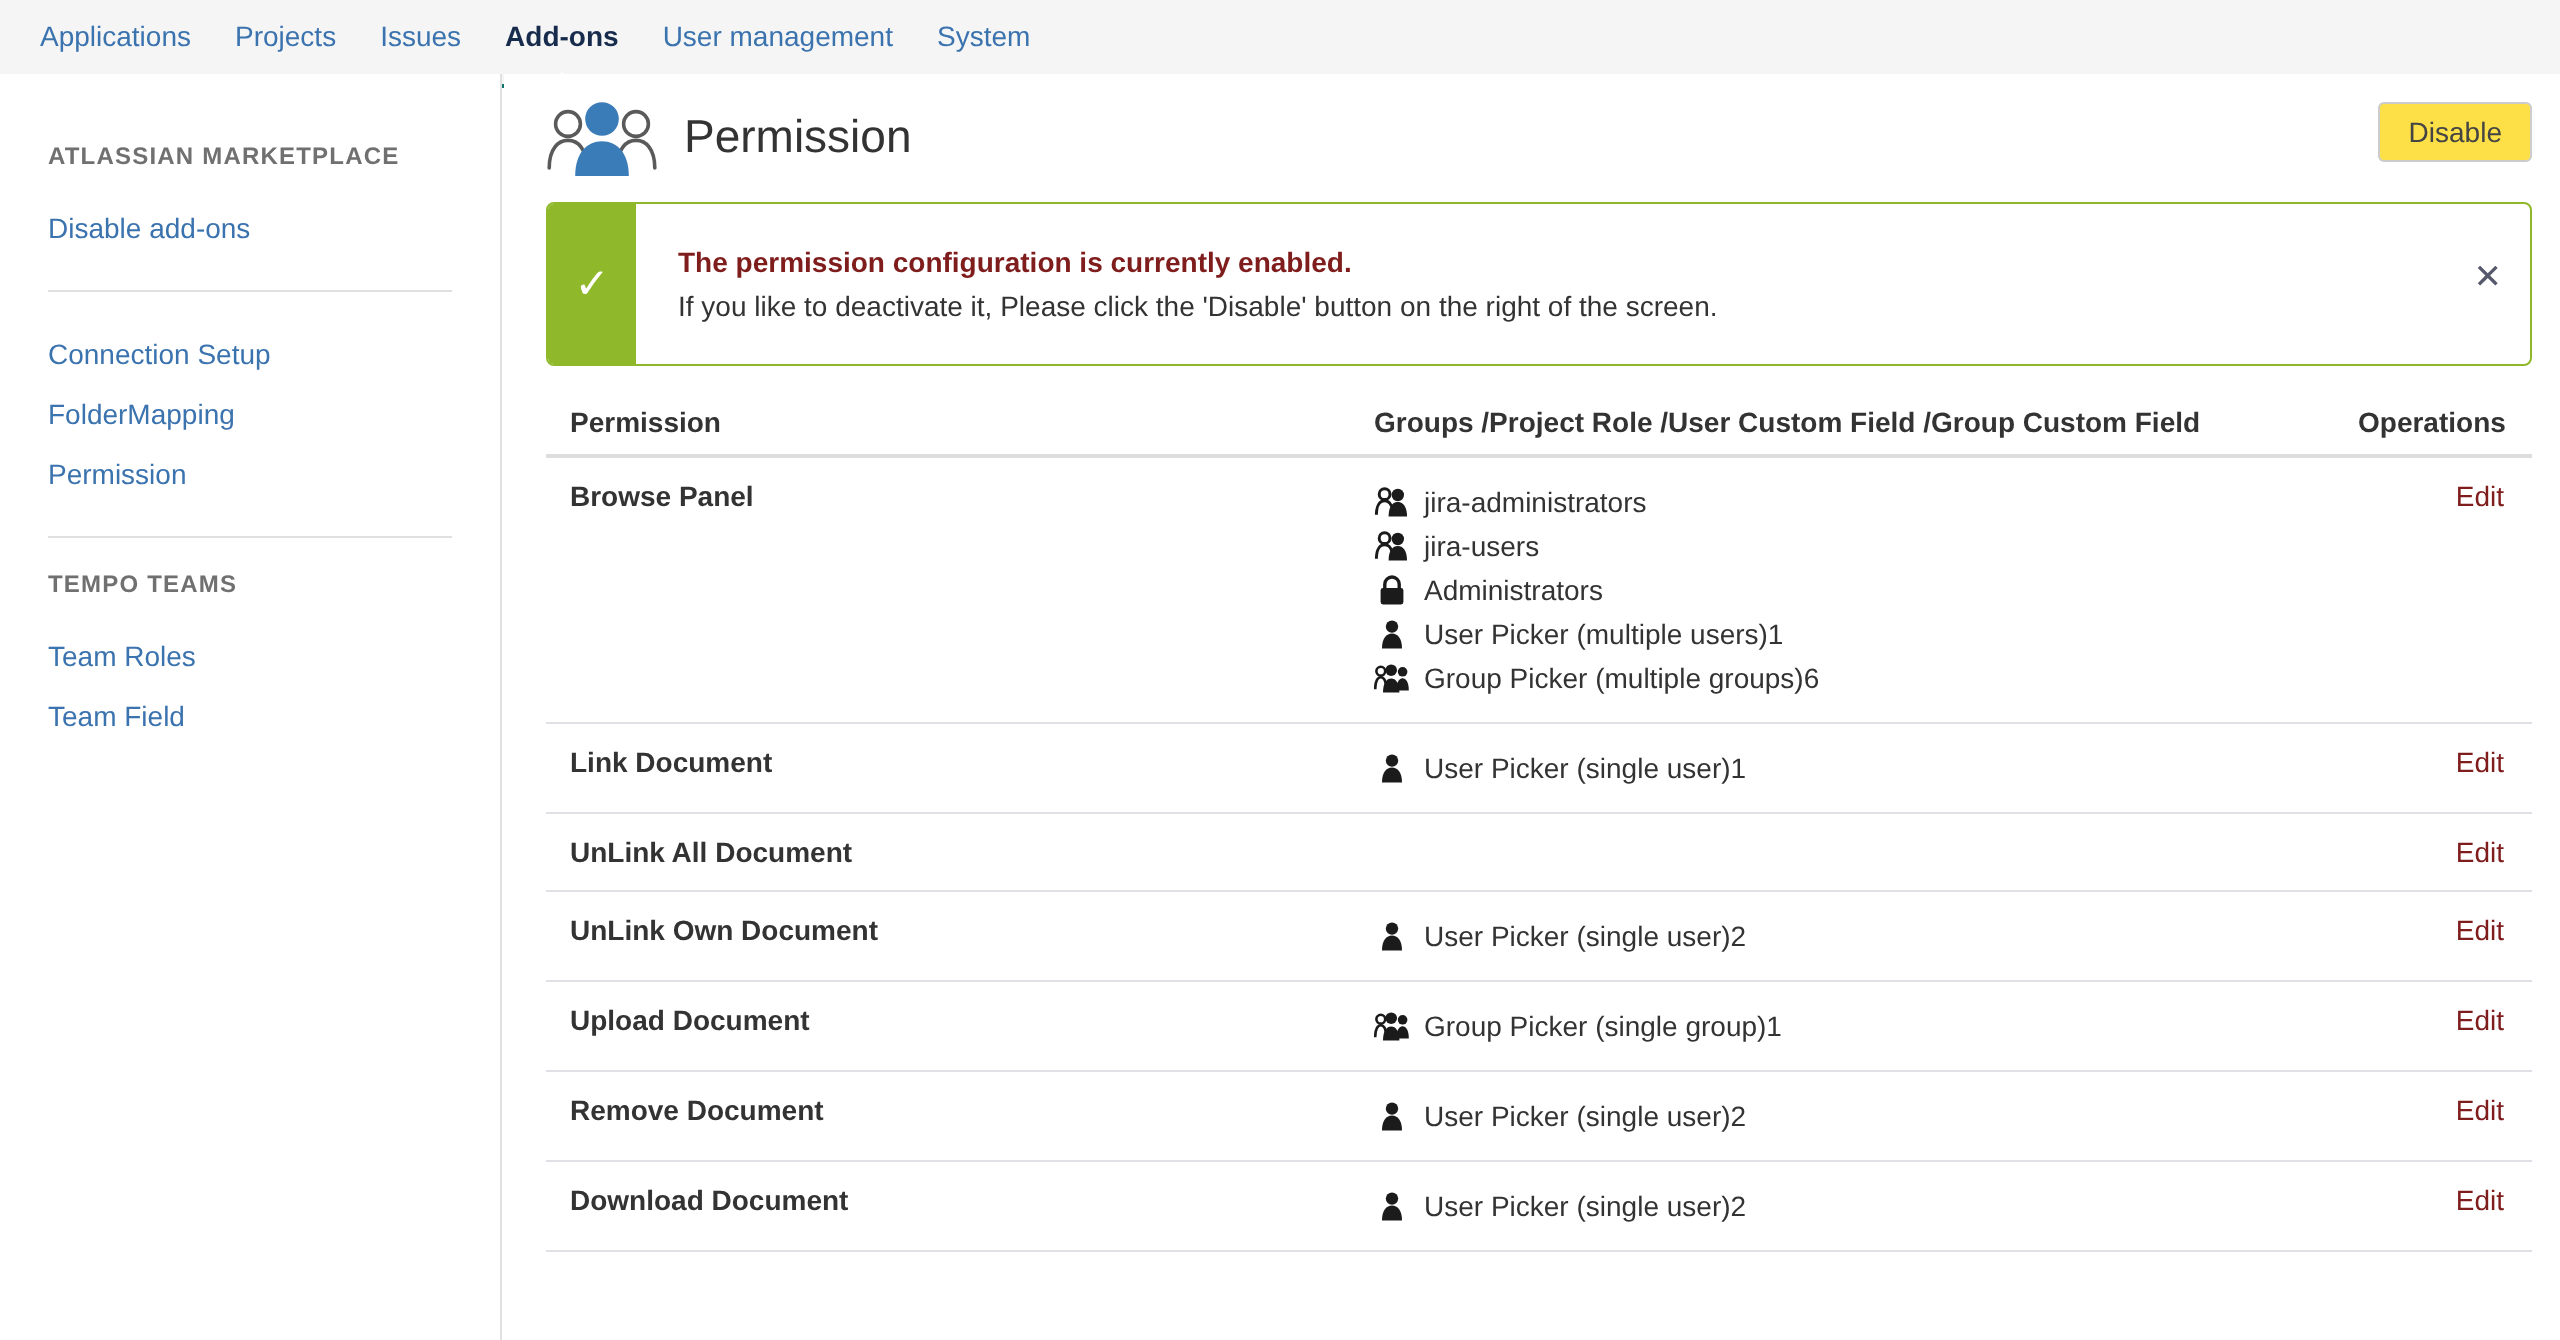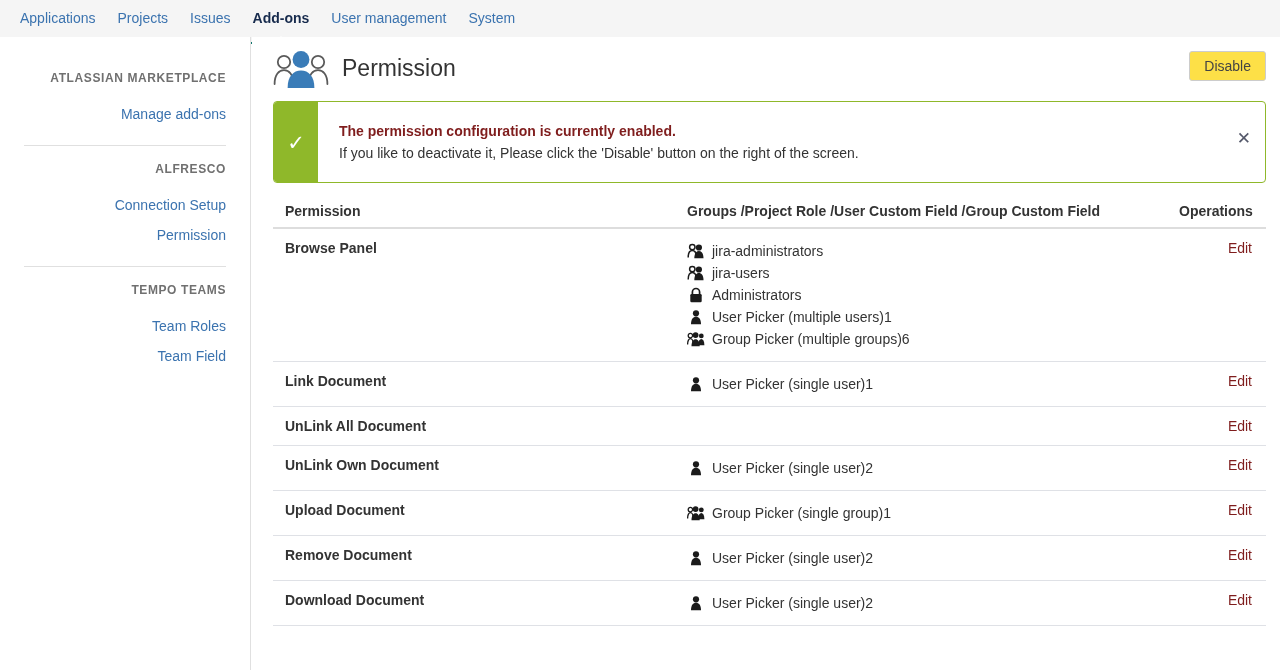--- a/index.html
+++ b/index.html
@@ -57,21 +57,21 @@
   }
 
   
   #sidebar {
     position: absolute; left: 0; top: 37px;
     width: 251px; height: 633px;
     background: #ffffff;
     border-right: 1px solid #e0e0e0;
     padding-top: 34px;
   }
-  .side-group { padding: 0 0 0 0; text-align: right; }
+  .side-group { padding: 0 0 0 0; }
   .side-head {
     font-size: 12px;
     font-weight: bold;
     letter-spacing: 0.6px;
     color: #707070;
     padding: 0 24px;
     margin-bottom: 14px;
   }
   .side-link {
     display: block;
@@ -232,26 +232,26 @@
       <div class="tab"><span>Issues</span></div>
       <div class="tab active"><span>Add-ons</span><span class="caret"></span></div>
       <div class="tab"><span>User management</span></div>
       <div class="tab"><span>System</span></div>
     </div>
 </div>
 
 <div id="sidebar">
     <div class="side-group">
       <div class="side-head">ATLASSIAN MARKETPLACE</div>
-      <a class="side-link">Manage add-ons</a>
+      <a class="side-link">Disable add-ons</a>
     </div>
     <div class="side-div"></div>
     <div class="side-group">
-      <div class="side-head">ALFRESCO</div>
       <a class="side-link">Connection Setup</a>
+      <a class="side-link">FolderMapping</a>
       <a class="side-link">Permission</a>
     </div>
     <div class="side-div"></div>
     <div class="side-group">
       <div class="side-head">TEMPO TEAMS</div>
       <a class="side-link">Team Roles</a>
       <a class="side-link">Team Field</a>
     </div>
   </div>
 

